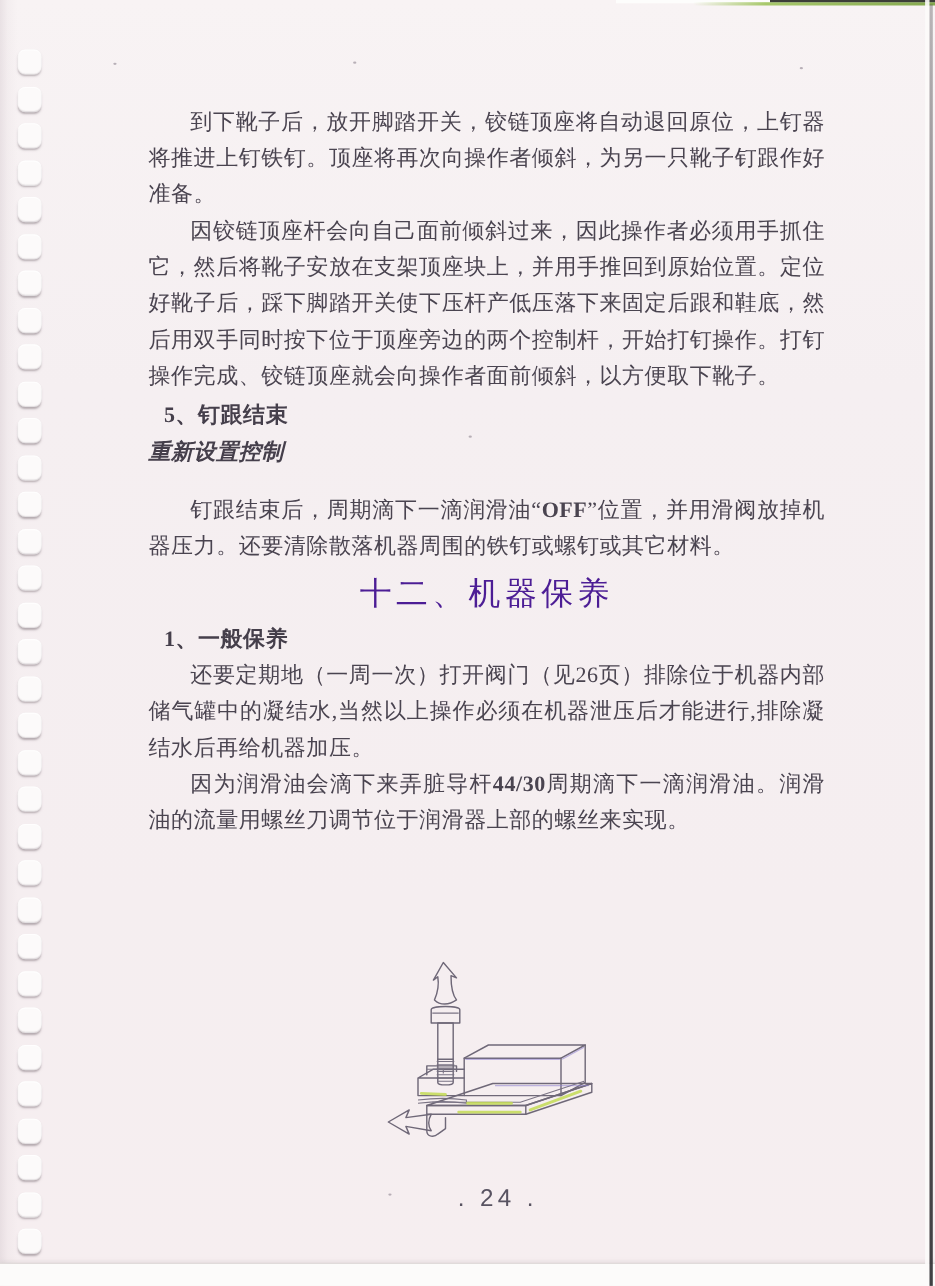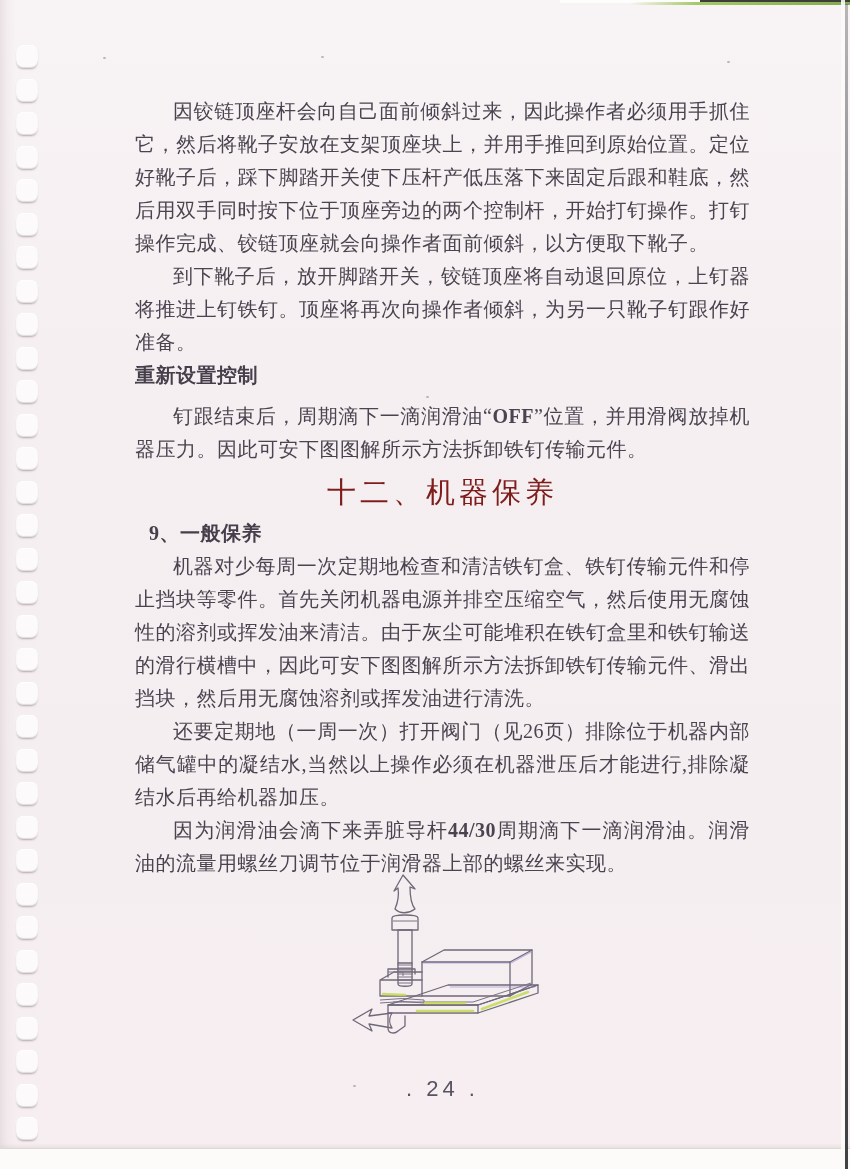--- a/index.html
+++ b/index.html
@@ -40,38 +40,38 @@
   
   .content{
     position:absolute;left:135px;top:95px;width:615px;
     color:#4a4450;font-size:20px;line-height:33px;letter-spacing:.5px;
     text-align:justify;
   }
   .content p{margin:0;}
   .indent{text-indent:38px;}
   .sec-head{font-weight:bold;color:#453f4b;margin:0;}
   .sec-head.num{padding-left:14px;}
-  .sec-head.sub{margin-bottom:8px;}
+  .sec-head.sub{margin-bottom:20px;font-style:italic;}
   .gap-s{margin-top:3px !important;}
   .chapter{
     font-family:"Liberation Sans","DejaVu Sans",sans-serif;
     font-weight:500;font-size:29px;line-height:44px;letter-spacing:4px;
-    text-align:center;color:#7f1d1d;margin:4px 0 3px 0 !important;
+    text-align:center;color:#4c1d95;margin:4px 0 3px 0 !important;
   }
   .b{font-weight:bold;}
   
   .figure{position:absolute;left:325px;top:868px;width:310px;height:200px;}
   .figure svg{display:block;width:310px;height:200px;}
   .fig-line{fill:none;stroke:#6f6878;stroke-width:1.3;stroke-linejoin:round;stroke-linecap:round;}
   .fig-thin{fill:none;stroke:#7a7384;stroke-width:1;}
   .fig-green{fill:none;stroke:#c3db55;stroke-width:2.6;stroke-linecap:round;opacity:.85;}
   .fig-purple{fill:none;stroke:#8d7fd0;stroke-width:1.1;opacity:.55;}
   
   .page-num{
-    position:absolute;left:135px;top:1076px;width:615px;text-align:center;
+    position:absolute;left:145px;top:1076px;width:615px;text-align:center;
     color:#585361;font-size:22px;letter-spacing:4px;
     font-family:"Liberation Sans","DejaVu Sans",sans-serif;
   }
 </style>
 </head>
 <body>
 
 <div class="paper-tone"></div>
 
 <div id="binding-holes">
@@ -104,27 +104,27 @@
     <div class="hole" style="top: 916px;"></div>
     <div class="hole" style="top: 949.5px;"></div>
     <div class="hole" style="top: 983px;"></div>
     <div class="hole" style="top: 1016.5px;"></div>
     <div class="hole" style="top: 1050px;"></div>
     <div class="hole" style="top: 1083.5px;"></div>
     <div class="hole" style="top: 1117px;"></div>
   </div>
 
 <div class="content">
+  <p class="indent">到下靴子后，放开脚踏开关，铰链顶座将自动退回原位，上钉器将推进上钉铁钉。顶座将再次向操作者倾斜，为另一只靴子钉跟作好准备。</p>
   <p class="indent">因铰链顶座杆会向自己面前倾斜过来，因此操作者必须用手抓住它，然后将靴子安放在支架顶座块上，并用手推回到原始位置。定位好靴子后，踩下脚踏开关使下压杆产低压落下来固定后跟和鞋底，然后用双手同时按下位于顶座旁边的两个控制杆，开始打钉操作。打钉操作完成、铰链顶座就会向操作者面前倾斜，以方便取下靴子。</p>
-  <p class="indent">到下靴子后，放开脚踏开关，铰链顶座将自动退回原位，上钉器将推进上钉铁钉。顶座将再次向操作者倾斜，为另一只靴子钉跟作好准备。</p>
+  <p class="sec-head num gap-s">5、钉跟结束</p>
   <p class="sec-head sub">重新设置控制</p>
-  <p class="indent gap-s"><span>钉跟结束后，周期滴下一滴润滑油“</span><span class="b">OFF</span><span>”位置，并用滑阀放掉机器压力。因此可安下图图解所示方法拆卸铁钉传输元件。</span></p>
+  <p class="indent gap-s"><span>钉跟结束后，周期滴下一滴润滑油“</span><span class="b">OFF</span><span>”位置，并用滑阀放掉机器压力。还要清除散落机器周围的铁钉或螺钉或其它材料。</span></p>
   <p class="chapter">十二、机器保养</p>
-  <p class="sec-head num">9、一般保养</p>
-  <p class="indent">机器对少每周一次定期地检查和清洁铁钉盒、铁钉传输元件和停止挡块等零件。首先关闭机器电源并排空压缩空气，然后使用无腐蚀性的溶剂或挥发油来清洁。由于灰尘可能堆积在铁钉盒里和铁钉输送的滑行横槽中，因此可安下图图解所示方法拆卸铁钉传输元件、滑出挡块，然后用无腐蚀溶剂或挥发油进行清洗。</p>
+  <p class="sec-head num">1、一般保养</p>
   <p class="indent">还要定期地（一周一次）打开阀门（见26页）排除位于机器内部储气罐中的凝结水,当然以上操作必须在机器泄压后才能进行,排除凝结水后再给机器加压。</p>
   <p class="indent"><span>因为润滑油会滴下来弄脏导杆</span><span class="b">44/30</span><span>周期滴下一滴润滑油。润滑油的流量用螺丝刀调节位于润滑器上部的螺丝来实现。</span></p>
 </div>
 
 <div class="figure">
   <svg viewBox="0 0 310 200" xmlns="http://www.w3.org/2000/svg">
 
     <g>
       <path class="fig-line" d="M69,23 L78,7 L90,21 L85,19 C85,28 86,36 90,41 C83,46 75,46 70,41 C73,34 74,26 73,20 Z"></path>
     </g>

